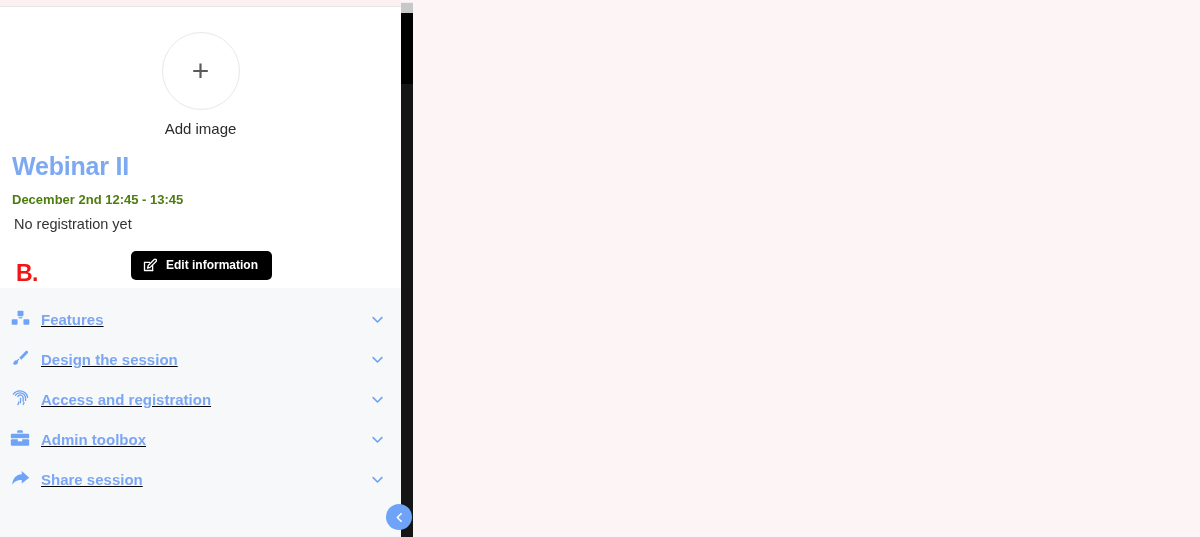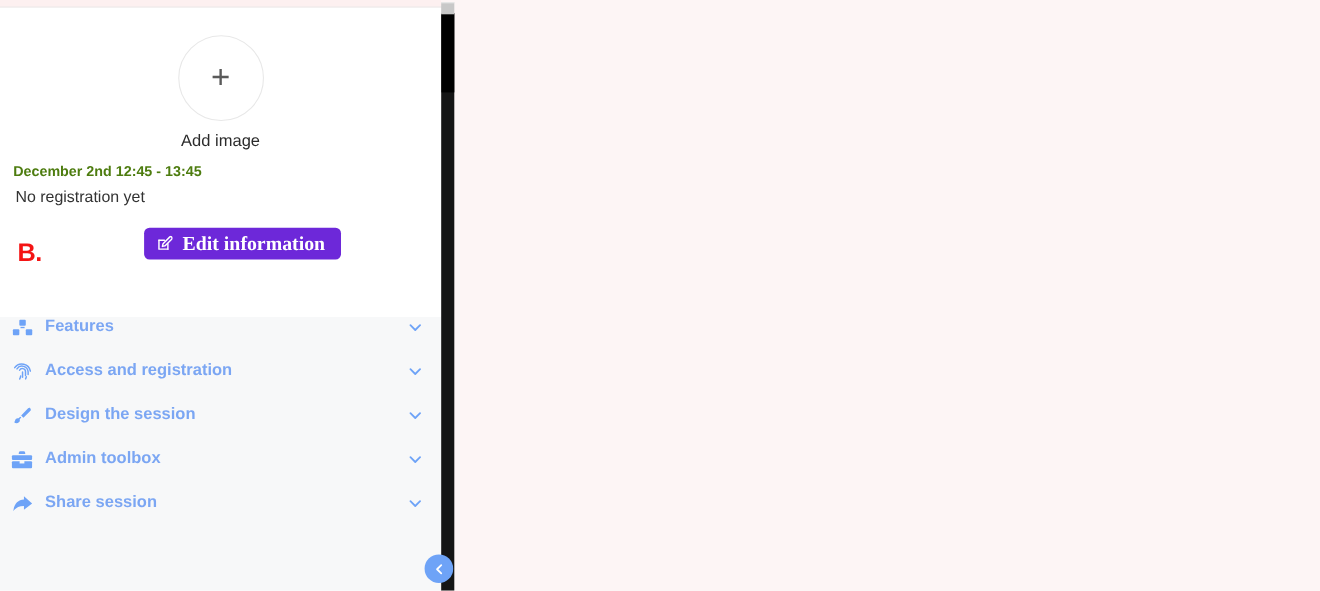--- a/index.html
+++ b/index.html
@@ -156,50 +156,51 @@
     position: absolute;
     left: 4px;
     top: 9px;
     letter-spacing: -0.5px;
   }
 
   .edit-btn {
     position: absolute;
     left: 119px;
     top: 0;
-    background: #6d28d9;
+    background: #000000;
     color: #ffffff;
     border: none;
     border-radius: 5px;
     height: 29px;
     padding: 0 14px 0 11px;
     display: flex;
     align-items: center;
     gap: 9px;
-    font-size: 18px;
+    font-size: 12px;
     font-weight: 700;
     cursor: pointer;
-    font-family: Liberation Serif, serif;
+    font-family: Liberation Sans, sans-serif;
   }
 
   .edit-btn svg { display: block; }
 
   
   .panel-menu {
     background: #f7f8f9;
     height: 249px;
   }
 
   .menu-item {
     height: 40px;
     display: flex;
-    align-items: flex-start;
+    align-items: flex-end;
     padding: 0 15px 0 8px;
     position: relative;
     cursor: pointer;
+    text-decoration: underline;
   }
 
   .menu-icon {
     width: 24px;
     height: 20px;
     display: flex;
     align-items: center;
     justify-content: center;
     color: #6ea3f7;
     flex: 0 0 auto;
@@ -271,20 +272,21 @@
 
   <div class="panel-header">
 
     <div class="add-image-wrap">
       <div class="add-image-circle">
         <span class="plus-glyph">+</span>
       </div>
       <div class="add-image-label">Add image</div>
     </div>
 
+    <div class="session-title">Webinar II</div>
 
     <div class="session-time">December 2nd 12:45 - 13:45</div>
 
     <div class="session-desc">No registration yet</div>
 
     <div class="edit-row">
       <span class="annot-b">B.</span>
 
       <button class="edit-btn">
         <span>
@@ -315,54 +317,54 @@
       <span class="menu-spacer"></span>
       <span class="chev">
         <svg width="15" height="15" viewBox="0 0 24 24" fill="none" stroke="currentColor" stroke-width="2.6" stroke-linecap="round" stroke-linejoin="round">
           <polyline points="5,9 12,16 19,9"></polyline>
         </svg>
       </span>
     </div>
 
     <div class="menu-item">
       <span class="menu-icon">
+        <svg width="19" height="19" viewBox="0 0 24 24" fill="currentColor">
+          <path d="M20.8 2.6c-.7-.7-1.7-.6-2.4.1l-8 8.3 2.6 2.6 8.1-8.1c.7-.7.6-1.7-.3-2.9z"></path>
+          <path d="M9.3 12.4l-1.8 1.9c-1.1-.4-2.4-.1-3.2.8-1.1 1.2-.8 2.6-1.9 3.7 1.4 1.3 3.9 1.4 5.4 0 1.1-1 1.3-2.4.9-3.6l1.9-1.8z"></path>
+        </svg>
+      </span>
+      <span class="menu-label">Design the session</span>
+      <span class="menu-spacer"></span>
+      <span class="chev">
+        <svg width="15" height="15" viewBox="0 0 24 24" fill="none" stroke="currentColor" stroke-width="2.6" stroke-linecap="round" stroke-linejoin="round">
+          <polyline points="5,9 12,16 19,9"></polyline>
+        </svg>
+      </span>
+    </div>
+
+    <div class="menu-item">
+      <span class="menu-icon">
         <svg width="19" height="19" viewBox="0 0 24 24" fill="none" stroke="currentColor" stroke-width="1.7" stroke-linecap="round">
           <path d="M12 11.5v6"></path>
           <path d="M8.6 9.6a3.6 3.6 0 0 1 6.8 1.6v4.3"></path>
           <path d="M5.6 8a7 7 0 0 1 12.8 3.4v3"></path>
           <path d="M3 6.6a10 10 0 0 1 18 4"></path>
           <path d="M8.7 19.6c.8-1 1.1-2 1.1-3.3"></path>
           <path d="M15.5 19.6c.5-.9.7-1.7.8-2.6"></path>
         </svg>
       </span>
       <span class="menu-label">Access and registration</span>
       <span class="menu-spacer"></span>
       <span class="chev">
         <svg width="15" height="15" viewBox="0 0 24 24" fill="none" stroke="currentColor" stroke-width="2.6" stroke-linecap="round" stroke-linejoin="round">
           <polyline points="5,9 12,16 19,9"></polyline>
         </svg>
       </span>
     </div>
 
-    <div class="menu-item">
-      <span class="menu-icon">
-        <svg width="19" height="19" viewBox="0 0 24 24" fill="currentColor">
-          <path d="M20.8 2.6c-.7-.7-1.7-.6-2.4.1l-8 8.3 2.6 2.6 8.1-8.1c.7-.7.6-1.7-.3-2.9z"></path>
-          <path d="M9.3 12.4l-1.8 1.9c-1.1-.4-2.4-.1-3.2.8-1.1 1.2-.8 2.6-1.9 3.7 1.4 1.3 3.9 1.4 5.4 0 1.1-1 1.3-2.4.9-3.6l1.9-1.8z"></path>
-        </svg>
-      </span>
-      <span class="menu-label">Design the session</span>
-      <span class="menu-spacer"></span>
-      <span class="chev">
-        <svg width="15" height="15" viewBox="0 0 24 24" fill="none" stroke="currentColor" stroke-width="2.6" stroke-linecap="round" stroke-linejoin="round">
-          <polyline points="5,9 12,16 19,9"></polyline>
-        </svg>
-      </span>
-    </div>
-
 
     <div class="menu-item">
       <span class="menu-icon">
         <svg width="20" height="17" viewBox="0 0 24 20" fill="currentColor">
           <path d="M8.6 1.4a1.6 1.6 0 0 1 1.6-1.4h3.6a1.6 1.6 0 0 1 1.6 1.4L15.6 3H8.4zM9.9 1.6h4.2l.1 1.4H9.8z"></path>
           <rect x="1" y="4.4" width="22" height="5.2" rx="1.2"></rect>
           <rect x="1" y="11" width="22" height="7.6" rx="1.2"></rect>
           <rect x="9.4" y="9.8" width="5.2" height="3.6" fill="#f7f8f9"></rect>
         </svg>
       </span>

